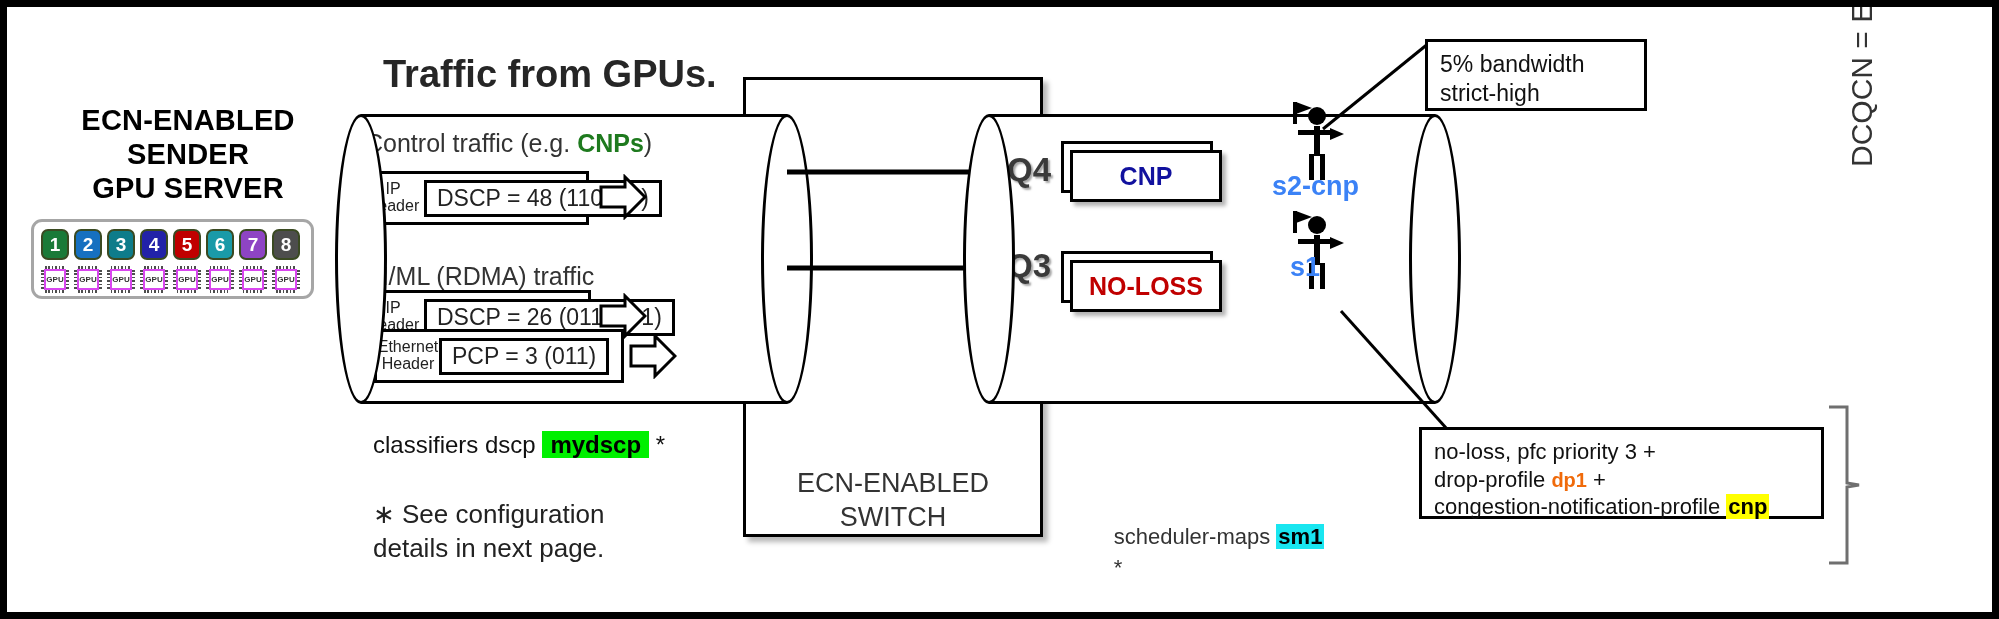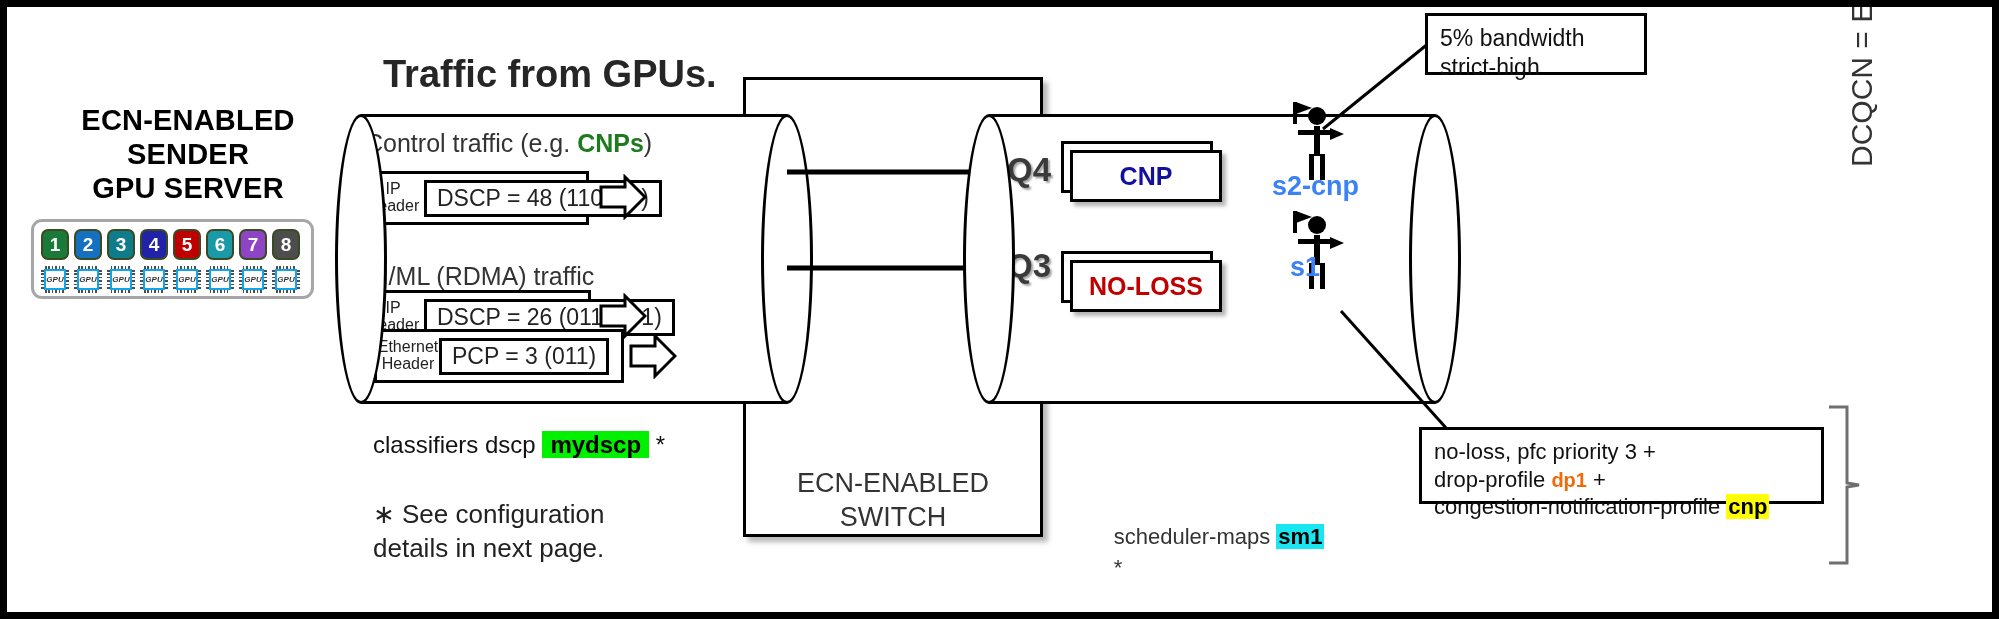--- a/index.html
+++ b/index.html
@@ -13,22 +13,22 @@
       font-size:29px;font-weight:700;line-height:1.18;color:#000;letter-spacing:.2px;}
   #gpu-server-box{left:24px;top:212px;width:283px;height:80px;
       border:3px solid #a6a6a6;border-radius:11px;background:#fff;box-sizing:border-box;}
   #gpu-tiles{position:absolute;left:7px;top:7px;display:flex;gap:5px;}
   .gpu-tile{width:28px;height:31px;border-radius:7px;border:2px solid #3a4a22;
       color:#fff;font-size:19px;font-weight:700;display:flex;align-items:center;
       justify-content:center;box-sizing:border-box;}
   #gpu-chips{position:absolute;left:7px;top:44px;display:flex;gap:5px;}
   .chip{width:28px;height:27px;position:relative;box-sizing:border-box;}
   .chip .body{position:absolute;left:3px;top:3px;right:3px;bottom:3px;
-      border:2px solid #0ea5e9;background:#fff;display:flex;align-items:center;
-      justify-content:center;font-size:8px;font-weight:700;color:#333;box-sizing:border-box;font-style:italic;}
+      border:2px solid #d946ef;background:#fff;display:flex;align-items:center;
+      justify-content:center;font-size:8px;font-weight:700;color:#333;box-sizing:border-box;}
   .chip .pins{position:absolute;background:
       repeating-linear-gradient(90deg,#4d4d4d 0 1.5px,transparent 1.5px 3.4px);}
   .chip .pins.v{background:
       repeating-linear-gradient(180deg,#4d4d4d 0 1.5px,transparent 1.5px 3.4px);}
   .pins.top{left:4px;right:4px;top:0;height:4px;}
   .pins.bot{left:4px;right:4px;bottom:0;height:4px;}
   .pins.lft{top:4px;bottom:4px;left:0;width:4px;}
   .pins.rgt{top:4px;bottom:4px;right:0;width:4px;}
 
   
@@ -99,22 +99,22 @@
   .figure{position:absolute;width:56px;height:86px;}
   .sched-name{position:absolute;font-size:27px;font-weight:700;}
   #s2-fig{left:1283px;top:93px;}
   #s2-name{left:1265px;top:164px;color:#3b82f6;}
   #s1-fig{left:1283px;top:202px;}
   #s1-name{left:1283px;top:245px;color:#3b82f6;}
 
   
   .callout{border:3px solid #000;background:#fff;box-sizing:border-box;
       font-size:23px;color:#111;line-height:1.25;padding:8px 12px;}
-  #bw-callout{left:1418px;top:6px;width:222px;height:62px;}
-  #pfc-callout{left:1412px;top:420px;width:405px;height:77px;font-size:22px;}
+  #bw-callout{left:1418px;top:32px;width:222px;height:72px;}
+  #pfc-callout{left:1412px;top:420px;width:405px;height:92px;font-size:22px;}
 
   
   #classifier-line{left:366px;top:424px;font-size:24px;color:#111;}
   #note-line{left:366px;top:490px;font-size:26px;color:#222;line-height:1.32;}
   #sched-block{left:1070px;top:420px;font-size:22px;color:#333;line-height:1.42;
       white-space:pre;}
   .hl-green{background:#00f000;font-weight:700;color:#000;padding:0 8px;}
   .hl-cyan{background:#19e6f0;font-weight:700;color:#000;padding:0 2px;}
   .hl-yellow{background:#ffff00;font-weight:700;color:#000;padding:0 2px;}
   .or{color:#f06a0a;font-weight:700;font-size:20px;}

